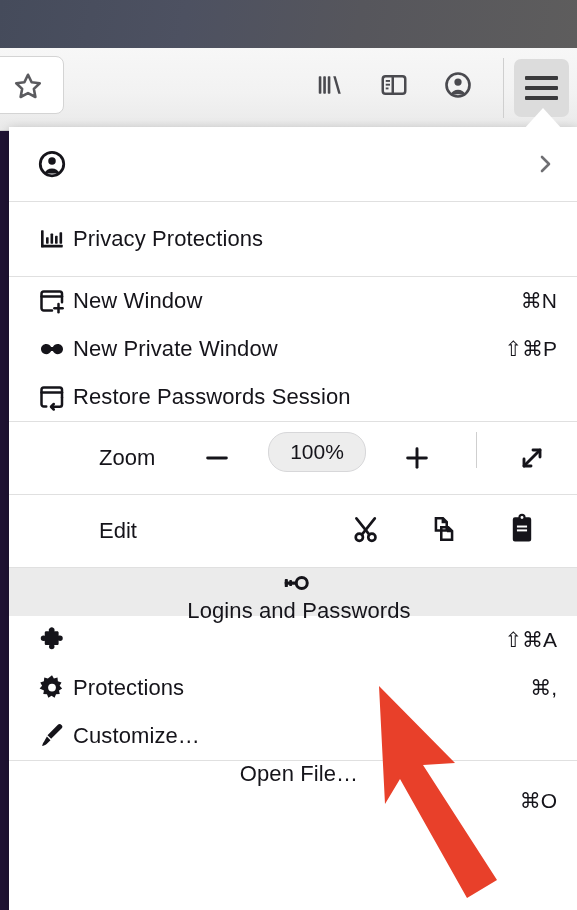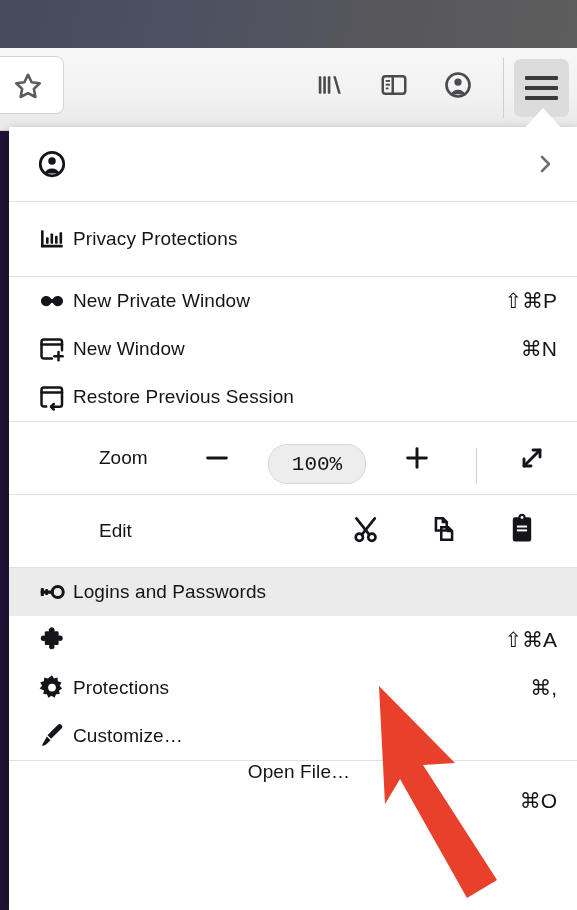--- a/index.html
+++ b/index.html
@@ -142,32 +142,32 @@
     display: flex;
     align-items: center;
     height: 48px;
     padding: 0 16px 0 28px;
     box-sizing: border-box;
     cursor: default;
   }
   .menu-row.tall   { height: 74px; }
   .menu-row.zoom   { height: 72px; }
   .menu-row.edit   { height: 72px; }
-  .menu-row.highlighted { background: #ebebeb; }
+  .menu-row.highlighted { background: #ebebeb; flex-direction: column; }
 
   .row-icon {
     width: 36px;
     min-width: 36px;
     display: flex;
     align-items: center;
     justify-content: flex-start;
   }
 
   .row-label {
-    font-size: 19px;
+    font-size: 22px;
     color: #15141a;
     letter-spacing: 0.1px;
     white-space: nowrap;
     flex: 1;
   }
 
   .row-shortcut {
     font-size: 21px;
     color: #15141a;
     white-space: nowrap;
@@ -183,30 +183,29 @@
   }
 
   .separator {
     height: 1px;
     background: #e0e0e0;
     margin: 0;
   }
 
   
   .zoom-label, .edit-label {
-    font-size: 19px;
+    font-size: 22px;
     color: #15141a;
     margin-left: 90px;
   }
   .zoom-controls {
     margin-left: auto;
     display: flex;
-    align-items: flex-end;
+    align-items: flex-start;
     gap: 16px;
-    font-family: Liberation Mono, monospace;
   }
   .zoom-btn {
     width: 58px;
     height: 52px;
     display: flex;
     align-items: center;
     justify-content: center;
   }
   .zoom-pill {
     min-width: 96px;
@@ -347,51 +346,51 @@
           <rect x="18.0" y="6.6" width="2.1" height="9.1" rx="0.5"></rect>
         </svg>
       </span>
       <span class="row-label">Privacy Protections</span>
     </div>
 
     <div class="separator"></div>
 
     <div class="menu-row">
       <span class="row-icon">
-        <svg width="30" height="30" viewBox="0 0 24 24" fill="#15141a">
-          <path d="M3.2 12c0-2.3 1.9-4.1 4.2-4.1 1.7 0 3.2 1 3.9 2.5h1.4c.7-1.5 2.2-2.5 3.9-2.5 2.3 0 4.2 1.8 4.2 4.1s-1.9 4.1-4.2 4.1c-1.7 0-3.2-1-3.9-2.5h-1.4c-.7 1.5-2.2 2.5-3.9 2.5-2.3 0-4.2-1.8-4.2-4.1z"></path>
-        </svg>
-      </span>
-      <span class="row-label">New Private Window</span>
-      <span class="row-shortcut">⇧⌘P</span>
-    </div>
-
-    <div class="menu-row">
-      <span class="row-icon">
         <svg width="30" height="30" viewBox="0 0 24 24" fill="none" stroke="#15141a" stroke-width="2" stroke-linecap="round">
           <path d="M20 13V6.2a1.8 1.8 0 0 0-1.8-1.8H5.4A1.8 1.8 0 0 0 3.6 6.2v11.6a1.8 1.8 0 0 0 1.8 1.8H12"></path>
           <line x1="3.6" y1="8.4" x2="20" y2="8.4"></line>
           <line x1="17.2" y1="14.4" x2="17.2" y2="21"></line>
           <line x1="13.9" y1="17.7" x2="20.5" y2="17.7"></line>
         </svg>
       </span>
       <span class="row-label">New Window</span>
       <span class="row-shortcut">⌘N</span>
     </div>
 
     <div class="menu-row">
       <span class="row-icon">
+        <svg width="30" height="30" viewBox="0 0 24 24" fill="#15141a">
+          <path d="M3.2 12c0-2.3 1.9-4.1 4.2-4.1 1.7 0 3.2 1 3.9 2.5h1.4c.7-1.5 2.2-2.5 3.9-2.5 2.3 0 4.2 1.8 4.2 4.1s-1.9 4.1-4.2 4.1c-1.7 0-3.2-1-3.9-2.5h-1.4c-.7 1.5-2.2 2.5-3.9 2.5-2.3 0-4.2-1.8-4.2-4.1z"></path>
+        </svg>
+      </span>
+      <span class="row-label">New Private Window</span>
+      <span class="row-shortcut">⇧⌘P</span>
+    </div>
+
+    <div class="menu-row">
+      <span class="row-icon">
         <svg width="30" height="30" viewBox="0 0 24 24" fill="none" stroke="#15141a" stroke-width="2" stroke-linecap="round" stroke-linejoin="round">
           <path d="M20 12.4V6.2a1.8 1.8 0 0 0-1.8-1.8H5.4A1.8 1.8 0 0 0 3.6 6.2v11.6a1.8 1.8 0 0 0 1.8 1.8h2.0"></path>
           <line x1="3.6" y1="8.4" x2="20" y2="8.4"></line>
           <path d="M20 12.4v5.6a1.8 1.8 0 0 1-1.8 1.8h-6.4"></path>
           <polyline points="13.4,17.6 11.2,19.8 13.4,22"></polyline>
         </svg>
       </span>
-      <span class="row-label">Restore Previous Session</span>
+      <span class="row-label">Restore Passwords Session</span>
       <span class="row-shortcut"></span>
     </div>
 
     <div class="separator"></div>
 
     <div class="menu-row zoom" style="padding-left:0;">
       <span class="zoom-label">Zoom</span>
       <span class="zoom-controls">
         <span class="zoom-btn">
           <svg width="32" height="32" viewBox="0 0 24 24" stroke="#15141a" stroke-width="2.2" stroke-linecap="round">

